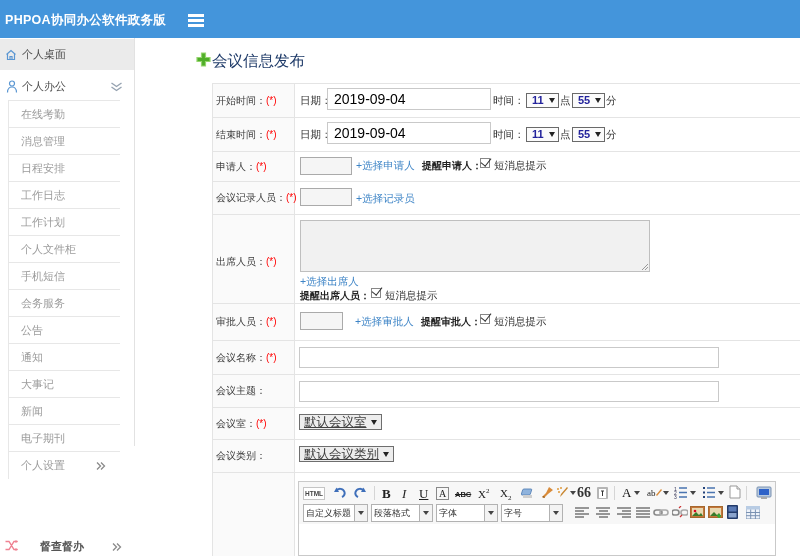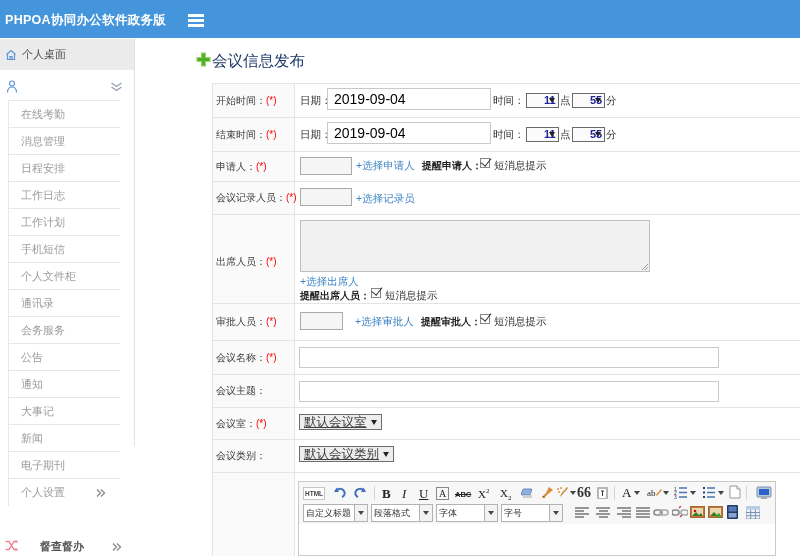--- a/index.html
+++ b/index.html
@@ -23,21 +23,21 @@
 .lbl{position:absolute;left:213px;width:81px;background:#fafafa}
 .ltx{position:absolute;left:216px;font-size:10px;color:#3c3c3c;white-space:nowrap}
 .red{color:#f00}
 .f12{font-size:10.5px;color:#333;white-space:nowrap}
 a.lnk{font-size:10.5px;color:#3d84c6;text-decoration:none;white-space:nowrap}
 .bld{font-size:10px;color:#222;font-weight:bold;white-space:nowrap}
 .inp{position:absolute;border:1px solid #c9c9c9;background:#fff}
 .ginp{position:absolute;border:1px solid #aaa;background:#f5f5f5}
 .cb{position:absolute;width:10px;height:10px;border:1px solid #878787;background:#fff}
 .cb:after{content:"";position:absolute;left:2px;top:-3.5px;width:5px;height:9px;border:solid #333;border-width:0 1.7px 1.7px 0;transform:rotate(38deg)}
-.tsel{position:absolute;width:33px;height:15px;border:1px solid #6a6a6a;background:#fbfbfb;font-size:11px;font-weight:bold;color:#23239c;line-height:13px;padding-left:17px}
+.tsel{position:absolute;width:33px;height:15px;border:1px solid #6a6a6a;background:#fbfbfb;font-size:11px;font-weight:bold;color:#23239c;line-height:13px;padding-left:5px}
 .tsel i{position:absolute;right:3px;top:4px;width:0;height:0;border:3.5px solid transparent;border-top:5px solid #222;border-bottom:none;font-style:normal}
 .bsel{position:absolute;height:16px;border:1px solid #6e6e6e;background:#ededed;font-size:12.5px;line-height:14px;padding-left:4px}
 .bsel u{color:#404040}
 .bsel i{position:absolute;right:4px;top:5px;width:0;height:0;border:3.5px solid transparent;border-top:5px solid #222;border-bottom:none}
 .sep{position:absolute;width:1px;height:14px;background:#d5d5d5}
 .dd{position:absolute;height:18px;border:1px solid #b2b2b2;background:#fff;font-size:9px;color:#333;line-height:16px;padding-left:2px;white-space:nowrap;overflow:hidden}
 .dd b{position:absolute;right:0;top:0;width:13px;height:16px;border-left:1px solid #b2b2b2;background:#f3f3f3}
 .dd b:after{content:"";position:absolute;left:3px;top:6px;border:3.5px solid transparent;border-top:4px solid #444;border-bottom:none}
 .serif{font-family:"Liberation Serif",serif}
 .dar{position:absolute;width:0;height:0;border:3px solid transparent;border-top:4px solid #444;border-bottom:none}
@@ -47,39 +47,39 @@
     <div class="t">PHPOA协同办公软件政务版</div>
     <div class="burger">
       <div></div>
       <div></div>
       <div></div>
     </div>
   </div>
 
 <div class="side">
   <div class="mrow" style="top:1px;height:31px;line-height:31px;background:#ebebeb"><span style="margin-left:22px">个人桌面</span></div>
+  <div class="mrow" style="top:33px;height:30px;line-height:30px"><span style="margin-left:22px">个人办公</span></div>
   <svg class="ab" style="left:5px;top:11px" width="12" height="12" viewBox="0 0 12 12">
       <path d="M1.5 5.5 L6 1.5 L10.5 5.5 M2.5 5 L2.5 10.5 L9.5 10.5 L9.5 5 M5 10.5 L5 7.5 L7 7.5 L7 10.5" fill="none" stroke="#5a96d2" stroke-width="1.2"></path>
     </svg>
   <svg class="ab" style="left:6px;top:42px" width="12" height="13" viewBox="0 0 12 13">
       <circle cx="6" cy="3.5" r="2.5" fill="none" stroke="#5a96d2" stroke-width="1.2"></circle>
       <path d="M1.5 12.5 C1.5 8.5 4 7 6 7 C8 7 10.5 8.5 10.5 12.5" fill="none" stroke="#5a96d2" stroke-width="1.2"></path>
     </svg>
   <svg class="ab" style="left:110px;top:44px" width="13" height="10" viewBox="0 0 13 10">
       <path d="M1.5 1 L6.5 4.5 L11.5 1 M1.5 5 L6.5 8.5 L11.5 5" fill="none" stroke="#96a3b1" stroke-width="1.4"></path>
     </svg>
   <div class="sub">
     <div>在线考勤</div>
       <div>消息管理</div>
       <div>日程安排</div>
     <div>工作日志</div>
       <div>工作计划</div>
+      <div>个人文件柜</div>
       <div>手机短信</div>
-      <div>个人文件柜</div>
-    <div>通讯录</div>
       <div>会务服务</div>
       <div>公告</div>
       <div>通知</div>
     <div>大事记</div>
       <div>新闻</div>
       <div>电子期刊</div>
     <div class="nb">个人设置<svg style="position:absolute;right:13px;top:9px" width="11" height="10" viewBox="0 0 11 10">
           <path d="M1 1.5 L4.5 5 L1 8.5 M5 1.5 L8.5 5 L5 8.5" fill="none" stroke="#8a8a8a" stroke-width="1.3"></path>
         </svg></div>
   </div>

